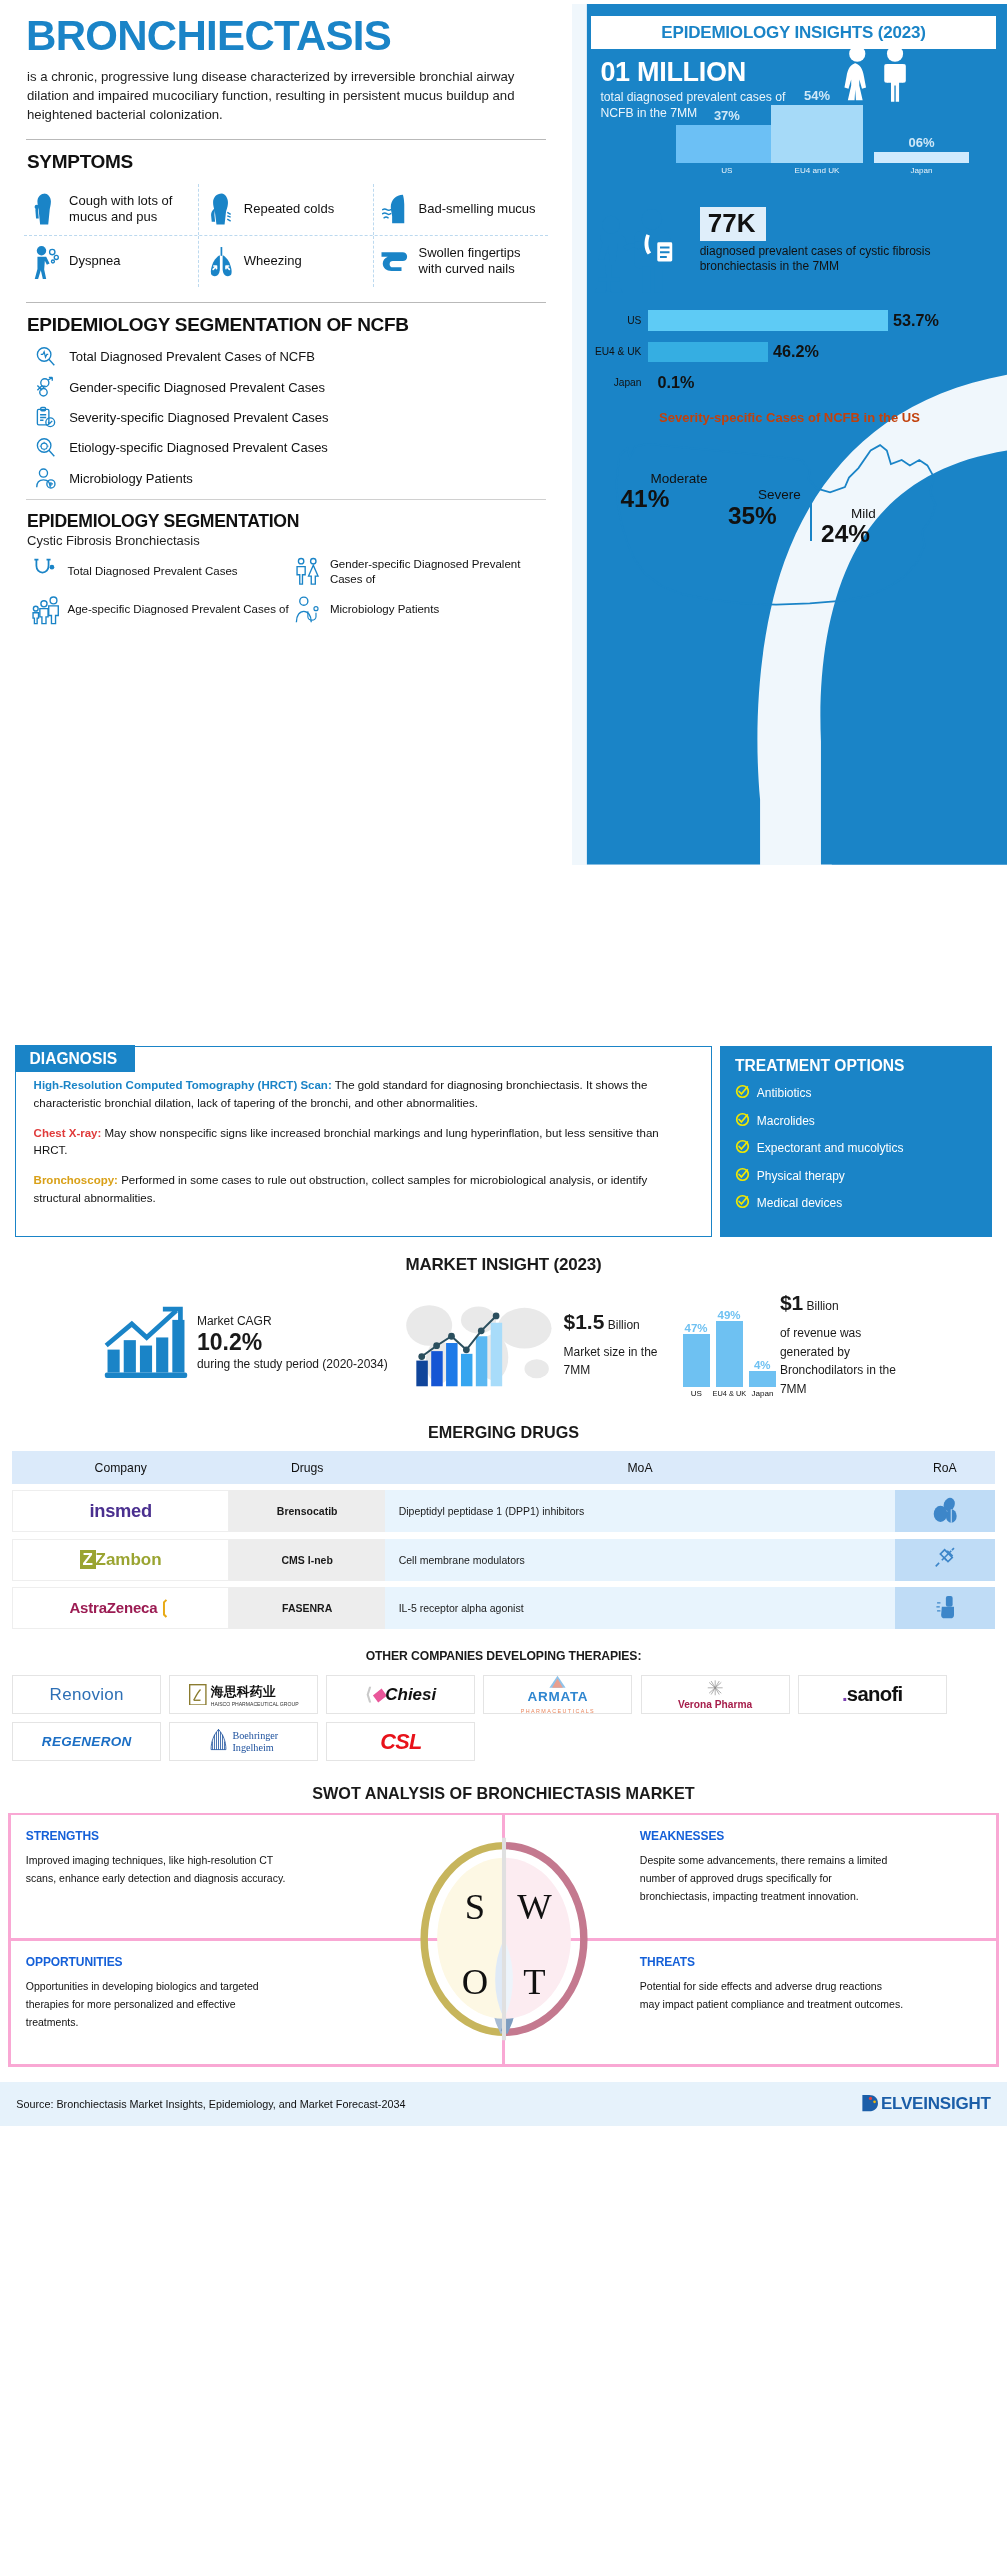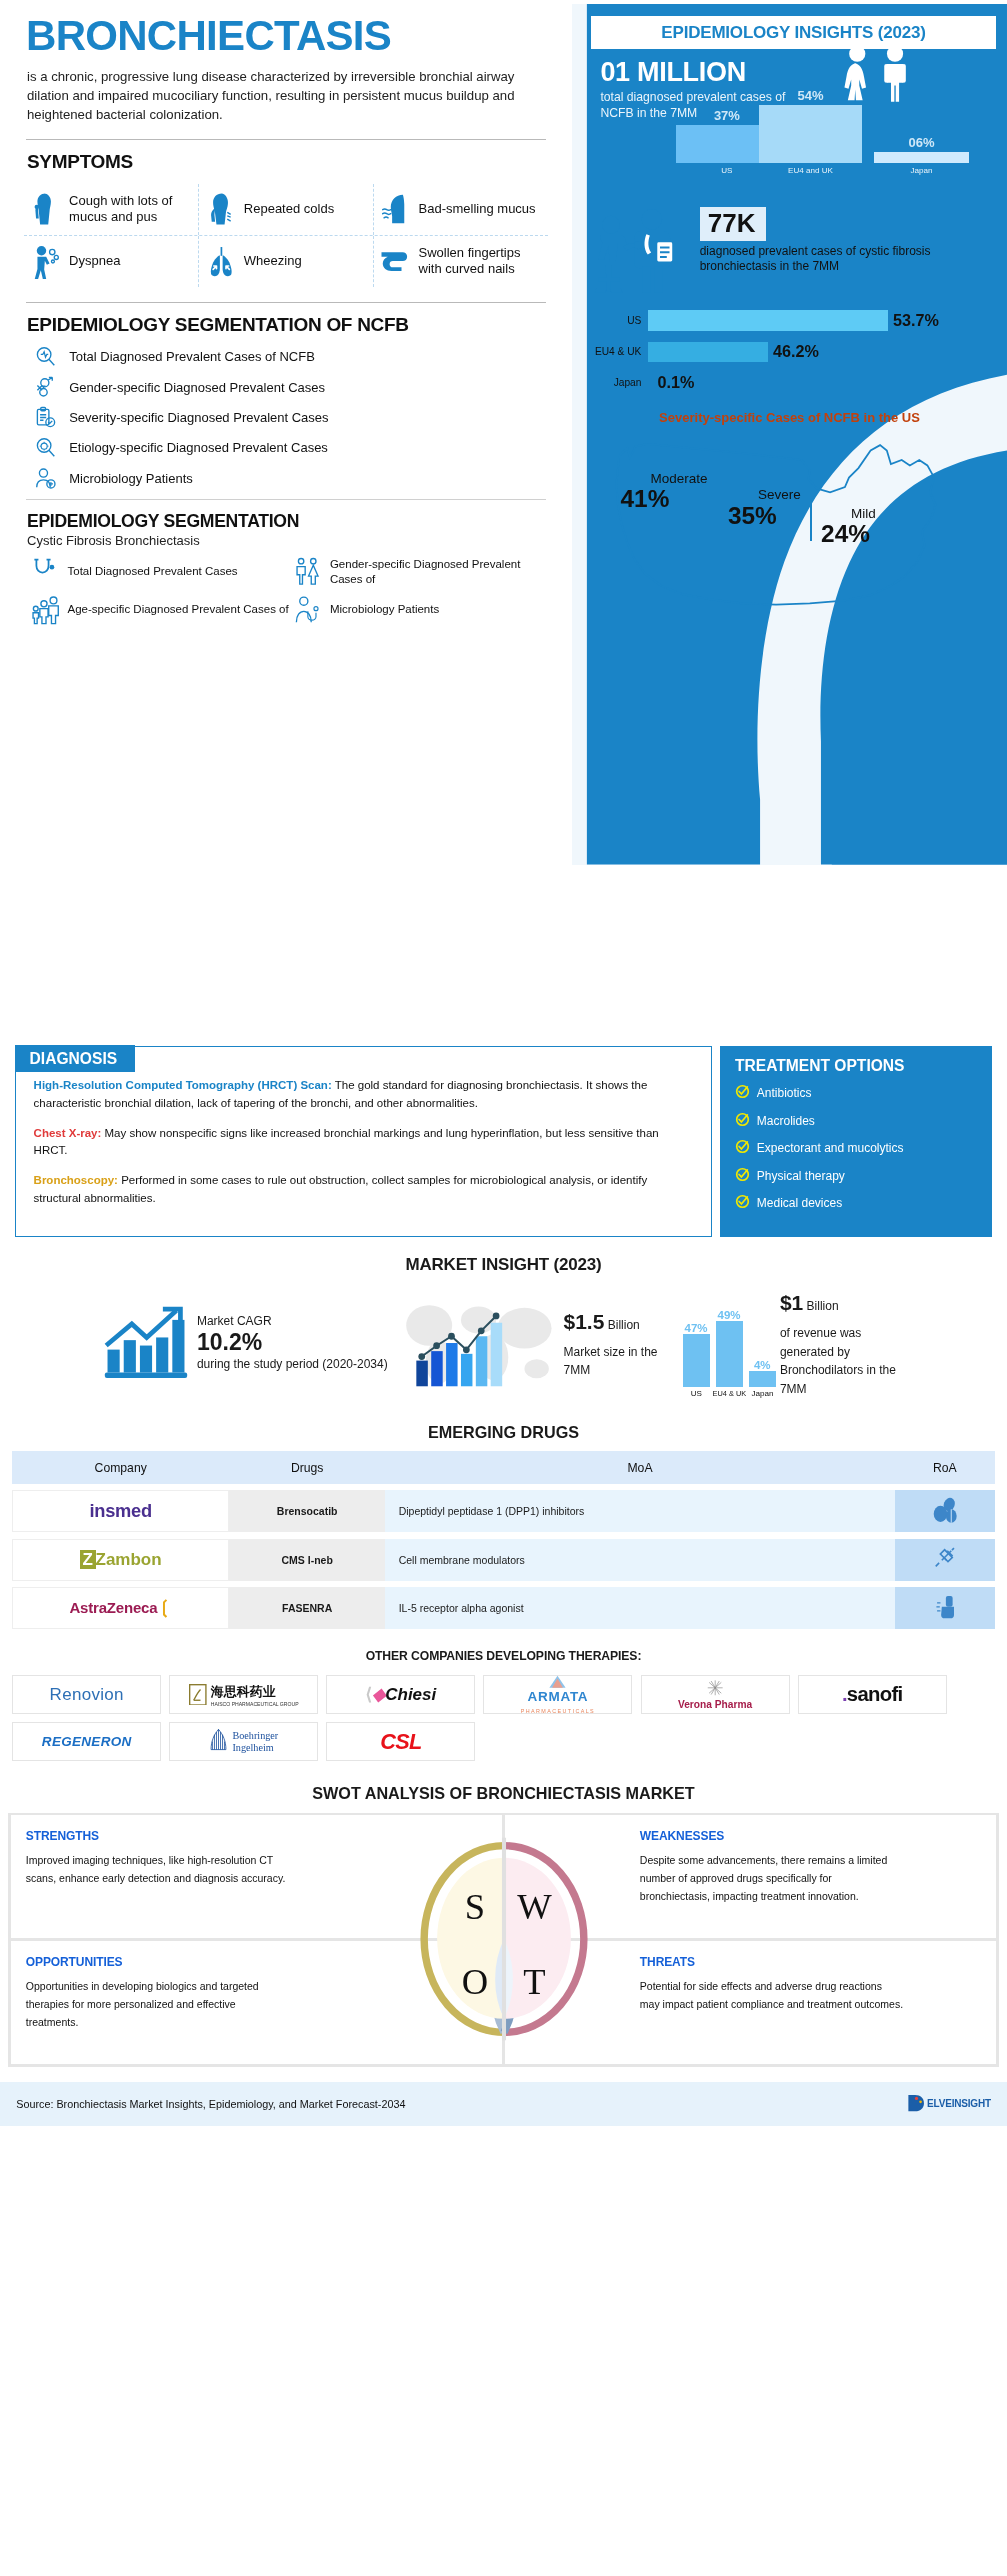--- a/index.html
+++ b/index.html
@@ -169,33 +169,33 @@
   .oc-verona { text-align: center; }
   .oc-verona .t { font-size: 10.2px; font-weight: bold; color: #a61d4a; }
   .oc-sanofi { font-size: 20.3px; font-weight: bold; color: #111; letter-spacing: -0.7px; }
   .oc-sanofi .dot { color: #7a3fb0; }
   .oc-regeneron { font-size: 13.5px; font-weight: bold; font-style: italic; color: #1b6ec4; letter-spacing: 0.3px;}
   .oc-boehringer { text-align: left; font-family: "Liberation Serif", serif; font-size: 10.2px; color: #1b4f9c; line-height: 1.1; display:flex; align-items:center; gap:4.1px;}
   .oc-csl { font-size: 21.7px; font-weight: bold; font-style: italic; color: #e8121a; letter-spacing: -0.7px;}
 
   
   .swot-title { text-align: center; font-size: 16.2px; font-weight: bold; margin-top: 23px; }
-  .swot-wrap { position: relative; margin: 9.5px 8.1px 0 8.1px; background: #e5e5e5; padding: 2.7px; }
+  .swot-wrap { position: relative; margin: 9.5px 8.1px 0 8.1px; background: #f9a8d4; padding: 2.7px; }
   .swot-grid { display: grid; grid-template-columns: 1fr 1fr; gap: 2.7px; }
   .swot-q { background: #fff; padding: 13.5px 15px; min-height: 123px; }
   .swot-q h4 { font-size: 12px; color: #1560d8; margin-bottom: 9.5px; letter-spacing: -0.1px;}
   .swot-q p { font-size: 10.5px; line-height: 1.7; color: #111; max-width: 264px;}
   .swot-q.right p, .swot-q.right h4 { margin-left: 120px; }
   .swot-center { position: absolute; left: 50%; top: 50%; transform: translate(-50%,-50%); }
 
   .footer { background: #e6f2fb; margin-top: 15px; padding: 10.8px 16.2px; display: flex;
             align-items: center; justify-content: space-between; }
   .footer .src { font-size: 10.8px; color: #111; }
   .di { display: flex; align-items: center; gap: 1.4px; }
-  .di .t1 { font-size: 10px; font-weight: bold; color: #1b5ea8; letter-spacing: -0.2px;}
+  .di .t1 { font-size: 17px; font-weight: bold; color: #1b5ea8; letter-spacing: -0.2px;}
 </style>
 </head>
 <body>
 
 <div class="page">
 
   <div class="hero">
 
     <div class="hero-left">
       <div class="title">BRONCHIECTASIS</div>
@@ -439,21 +439,21 @@
           <rect x="96" y="28" width="6" height="28" rx="3"></rect>
         </svg>
       </div>
 
       <div class="topbars">
         <div class="tb" style="left:5.4px;width:101px;">
           <div class="val">37%</div>
           <div class="bar" style="height:38px;background:#6cc0f5;"></div>
           <div class="cat">US</div>
         </div>
-        <div class="tb" style="left:88px;width:103px;">
+        <div class="tb" style="left:100px;width:92px;">
           <div class="val">54%</div>
           <div class="bar" style="height:58px;background:#a6daf8;"></div>
           <div class="cat">EU4 and UK</div>
         </div>
         <div class="tb" style="left:203px;width:95px;">
           <div class="val">06%</div>
           <div class="bar" style="height:10.8px;background:#cfeafd;"></div>
           <div class="cat">Japan</div>
         </div>
       </div>

